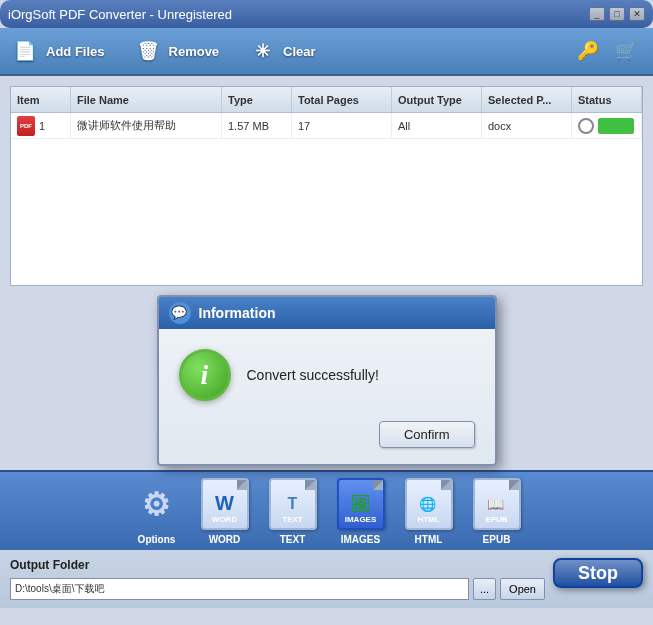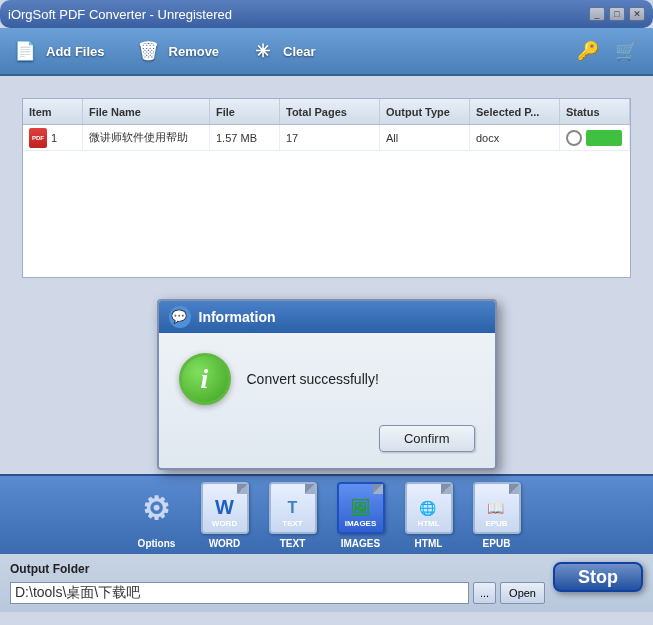--- a/index.html
+++ b/index.html
@@ -82,23 +82,23 @@
       align-items: center;
       justify-content: center;
       font-size: 18px;
       color: #c8d8f0;
       cursor: pointer;
     }
 
     
     .file-list-area {
       background: white;
-      margin: 22px;
+      margin: 10px;
       border: 1px solid #a0b0c8;
-      height: 180px;
+      height: 200px;
     }
     .table-header {
       display: grid;
       grid-template-columns: 60px 1fr 70px 100px 90px 90px 70px;
       background: linear-gradient(to bottom, #e8eef8, #d0dce8);
       border-bottom: 1px solid #b0bcd0;
       height: 26px;
     }
     .th {
       display: flex;
@@ -321,21 +321,21 @@
       display: flex;
       gap: 4px;
       align-items: center;
     }
     .output-input {
       flex: 1;
       height: 22px;
       border: 1px solid #8090a8;
       background: white;
       padding: 0 4px;
-      font-size: 14px;
+      font-size: 10px;
       color: #333;
     }
     .browse-btn {
       height: 22px;
       padding: 0 6px;
       background: linear-gradient(to bottom, #e8eef8, #c8d4e8);
       border: 1px solid #8090b0;
       font-size: 11px;
       cursor: pointer;
       border-radius: 2px;
@@ -432,21 +432,21 @@
   <div class="toolbar-right">
     <div class="toolbar-right-icon">🔑</div>
     <div class="toolbar-right-icon">🛒</div>
   </div>
 </div>
 
 <div class="file-list-area">
   <div class="table-header">
     <div class="th">Item</div>
     <div class="th">File Name</div>
-    <div class="th">File</div>
+    <div class="th">Type</div>
     <div class="th">Total Pages</div>
     <div class="th">Output Type</div>
     <div class="th">Selected P...</div>
     <div class="th">Status</div>
   </div>
   <div class="table-row">
     <div class="td">
       <div class="pdf-icon" style="font-size:6px;">PDF</div>
       <span>1</span>
     </div>

